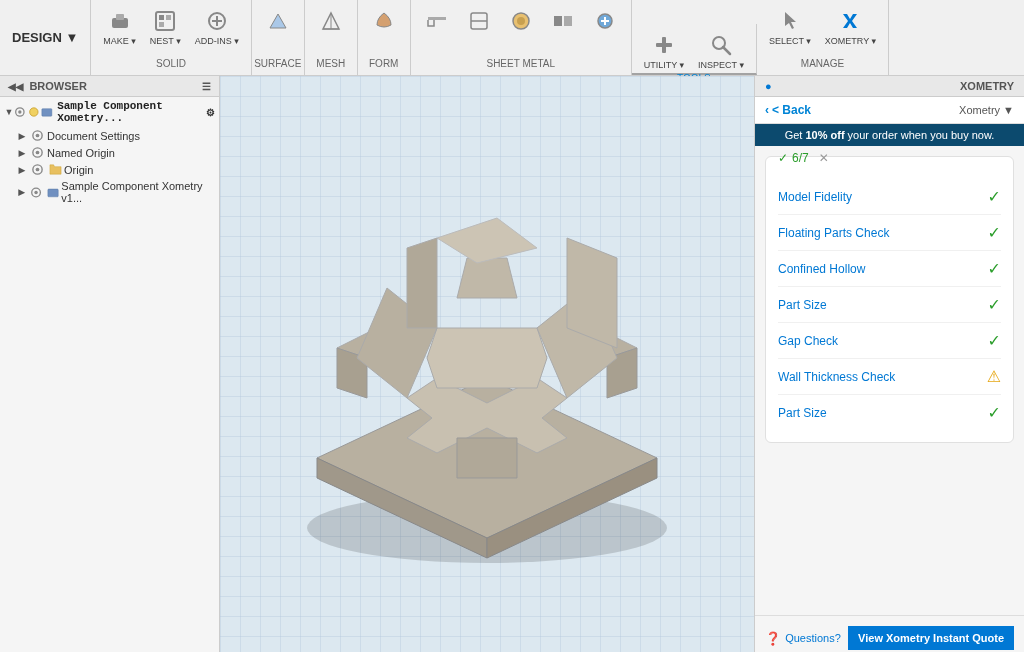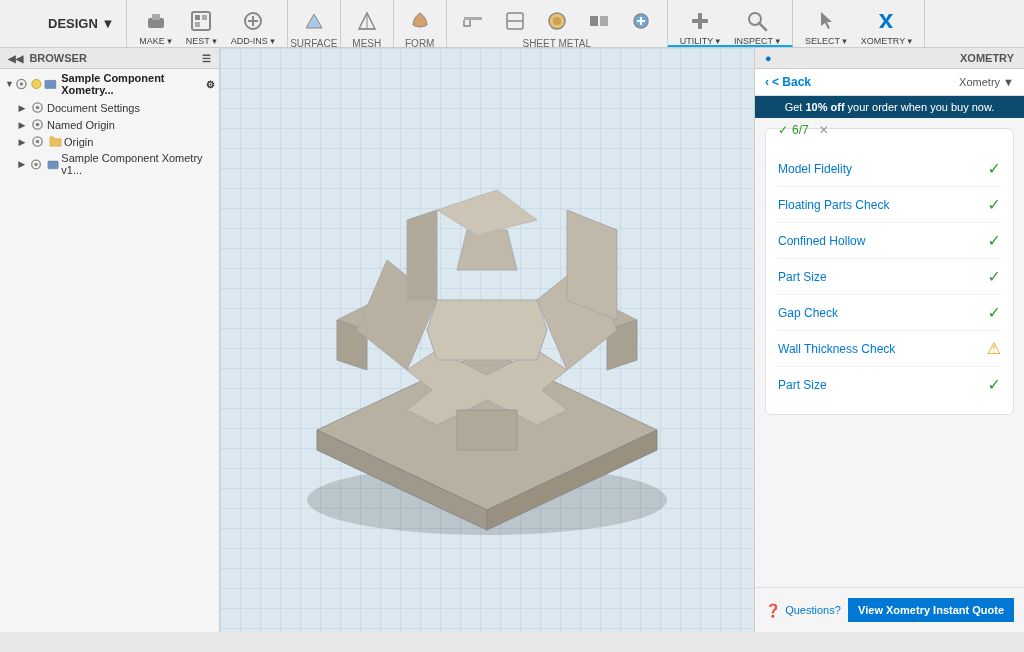--- a/index.html
+++ b/index.html
@@ -1,25 +1,24 @@
 <!DOCTYPE html>
 <html><head>
   <meta charset="utf-8">
   <style>
     * { margin: 0; padding: 0; box-sizing: border-box; }
     body { width: 1024px; height: 652px; overflow: hidden; font-family: Arial, sans-serif; font-size: 12px; background: #e8e8e8; }
 
     
     #toolbar {
-      height: 48px;
+      height: 76px;
       background: #f0f0f0;
       border-bottom: 1px solid #ccc;
       display: flex;
       align-items: stretch;
-      padding-left: 36px;
     }
     .toolbar-design {
       display: flex;
       align-items: center;
       padding: 0 12px;
       border-right: 1px solid #ccc;
       font-size: 13px;
       font-weight: bold;
       color: #333;
       cursor: pointer;
@@ -59,21 +58,22 @@
       align-items: center;
       justify-content: center;
     }
     .toolbar-btn .btn-label {
       font-size: 9px;
       color: #444;
       margin-top: 1px;
       white-space: nowrap;
     }
     .toolbar-active-section {
-      border-bottom: 2px solid #0ea5e9;
+      border-bottom: 2px solid #a3a3a3;
+      margin-top: 24px;
     }
     .toolbar-active-label {
       color: #0084d6 !important;
       font-weight: normal;
     }
 
     
     #main-area {
       display: flex;
       height: calc(652px - 68px);
@@ -466,21 +466,21 @@
       <svg width="14" height="14" viewBox="0 0 14 14">
           <circle cx="7" cy="7" r="5" fill="none" stroke="#888" stroke-width="1.5"></circle>
           <circle cx="7" cy="7" r="2" fill="#888"></circle>
         </svg>
       <svg width="14" height="14" viewBox="0 0 14 14" style="margin:0 2px">
           <circle cx="7" cy="7" r="5" fill="#f0d060" stroke="#c8a030" stroke-width="1"></circle>
         </svg>
       <svg width="14" height="14" viewBox="0 0 14 14">
           <rect x="1" y="3" width="12" height="9" rx="1" fill="#7090c0" stroke="#5070a0" stroke-width="0.5"></rect>
         </svg>
-      <span style="font-size:11px; font-weight:bold; margin-left:4px; color:#222;">Sample Component Xometry...</span>
+      <span style="font-size:11px; font-weight:bold; margin-left:4px; color:#222;font-family:Liberation Mono, monospace;">Sample Component Xometry...</span>
       <span style="margin-left:auto; font-size:10px;">⚙</span>
     </div>
 
     <div class="tree-item tree-indent">
       <span class="tree-arrow">▶</span>
       <svg width="13" height="13" viewBox="0 0 14 14" style="margin:0 3px">
           <circle cx="7" cy="7" r="5" fill="none" stroke="#888" stroke-width="1.5"></circle>
           <circle cx="7" cy="7" r="2" fill="#888"></circle>
         </svg>
       <span>Document Settings</span>

